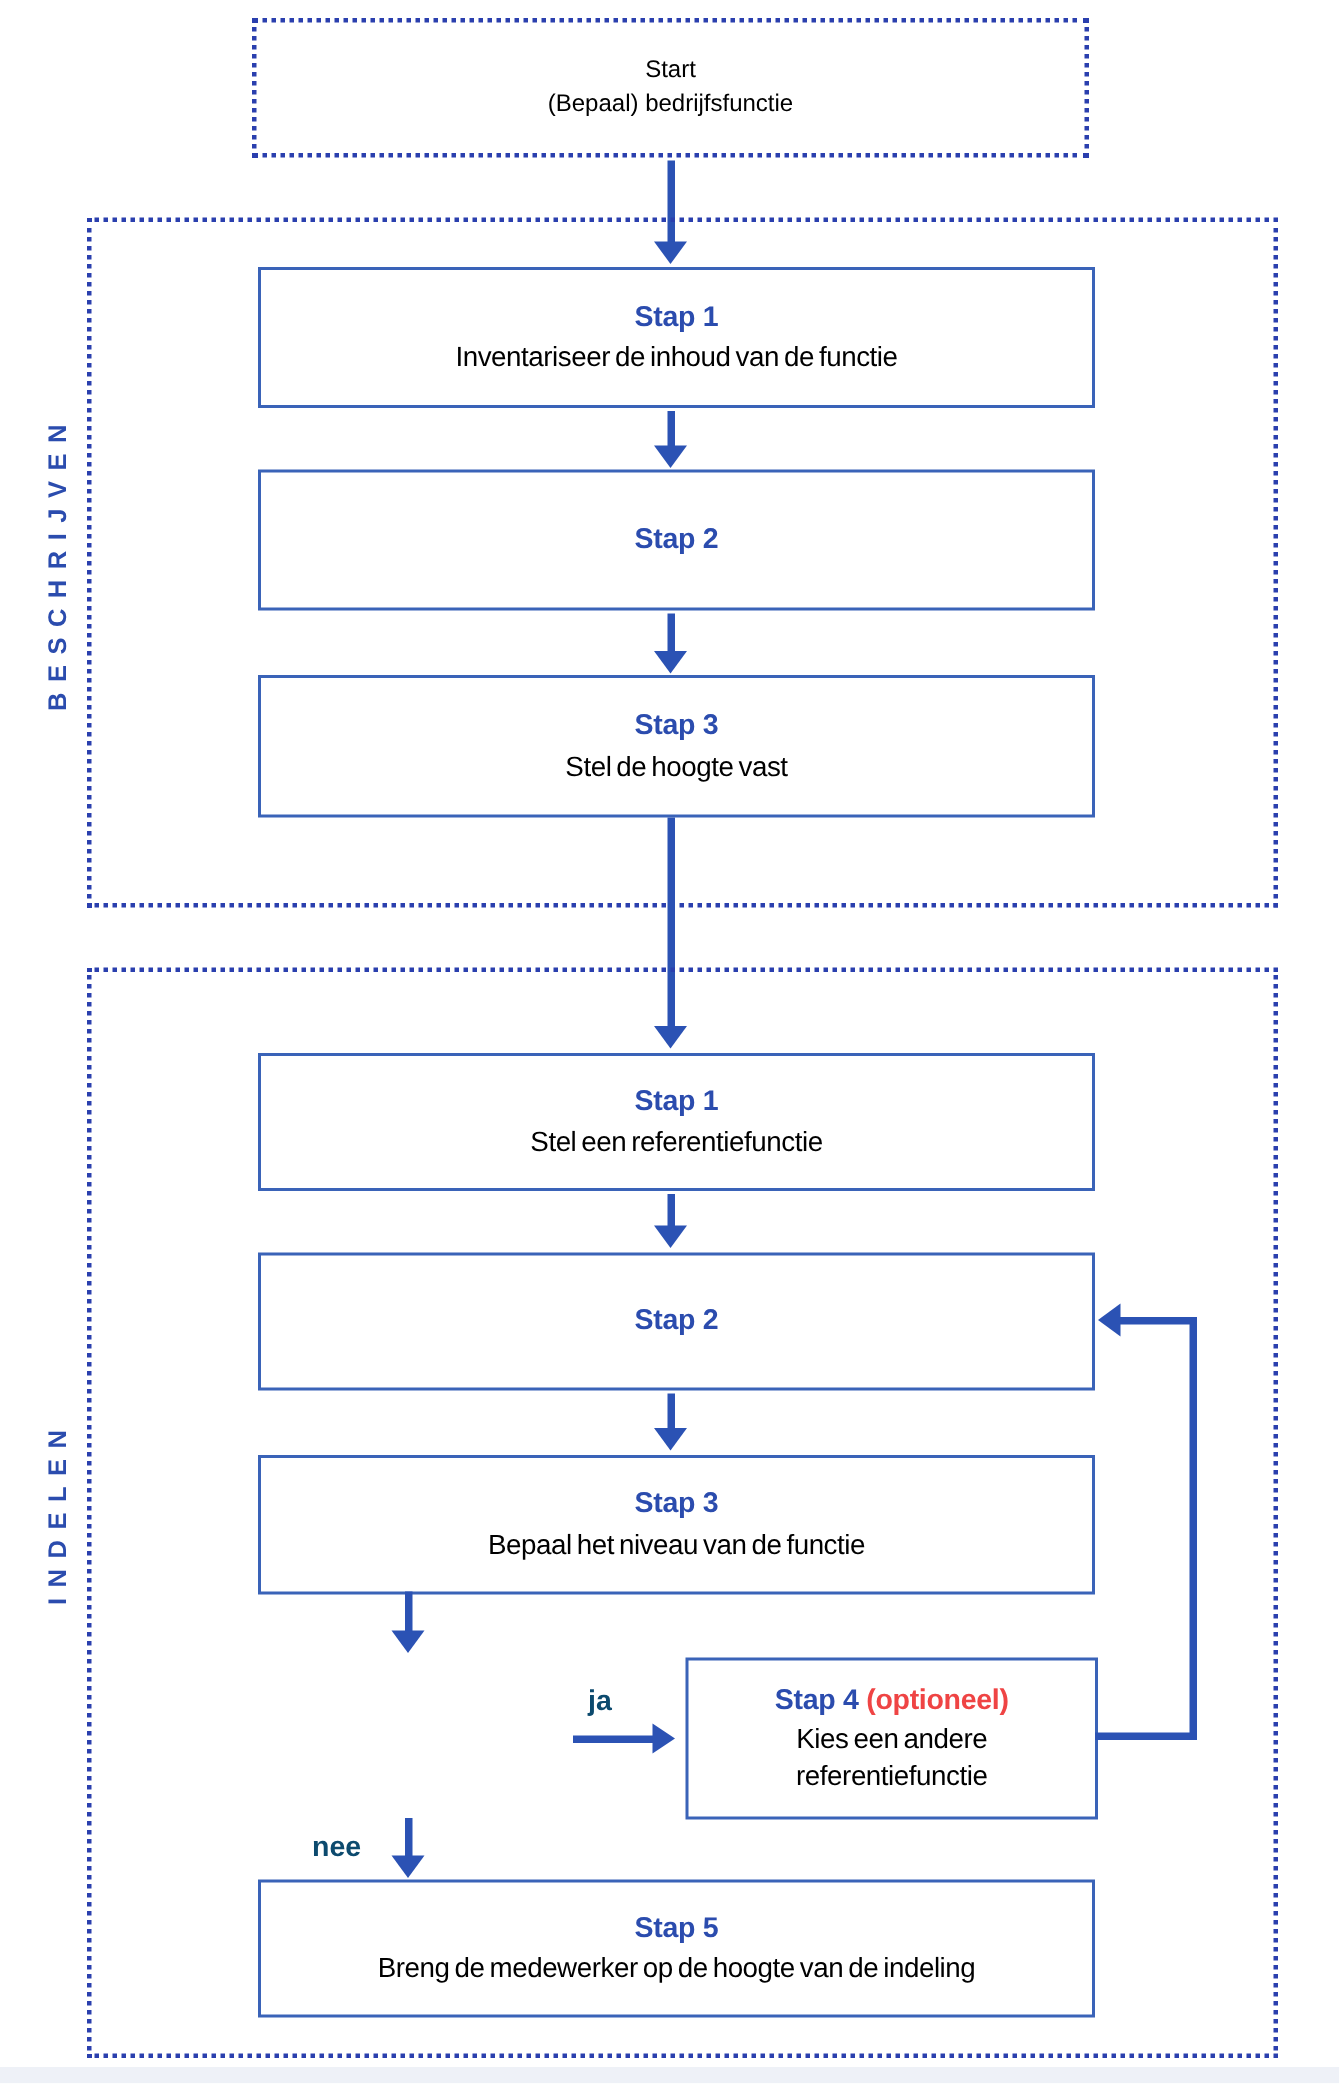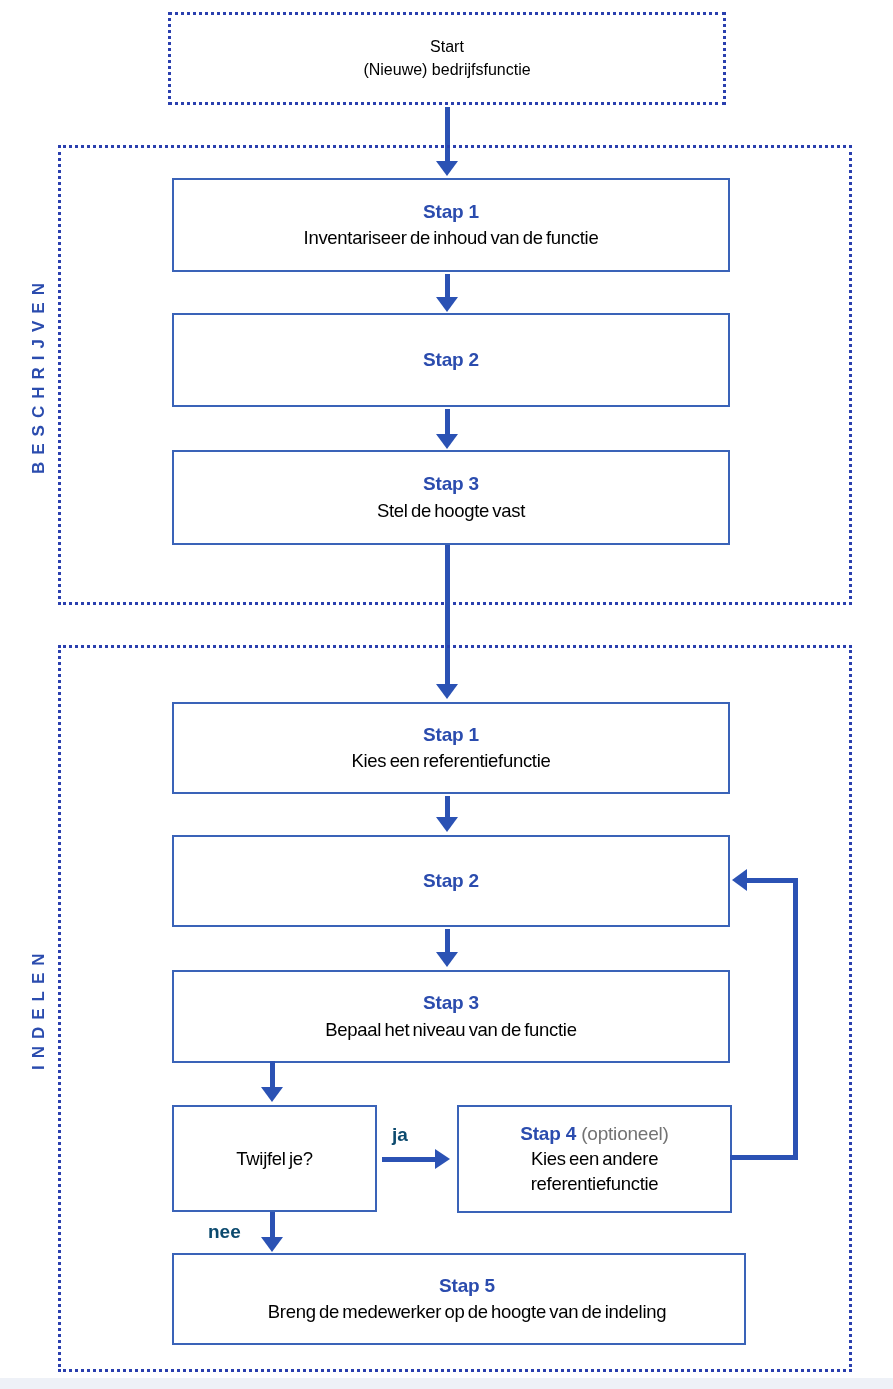--- a/index.html
+++ b/index.html
@@ -8,21 +8,21 @@
     font-family:"Liberation Sans","DejaVu Sans",sans-serif;
   }
   
   .box{
     position:absolute;border:2px solid #3a63b8;background:#ffffff;
     display:flex;flex-direction:column;align-items:center;justify-content:center;
     text-align:left;line-height:1.4;
   }
   .box .title{font-weight:bold;color:#2b4cae;font-size:19px;letter-spacing:-0.2px;}
   .box .text{color:#000000;font-size:18.5px;letter-spacing:-0.3px;word-spacing:-1.5px;}
-  .box .note{font-weight:normal;color:#737373;}
+  .box .note{font-weight:bold;color:#ef4444;}
   
   .dotted{position:absolute;border:3px dotted #2a3fae;background:transparent;}
   
   .vlabel{
     position:absolute;writing-mode:vertical-rl;transform:rotate(180deg);
     display:flex;align-items:center;justify-content:center;
     font-weight:bold;color:#2b4cae;font-size:17px;letter-spacing:7px;width:30px;
   }
   
   .stem{position:absolute;background:#2b52b4;}
@@ -38,21 +38,21 @@
   .edge-label{position:absolute;font-weight:bold;color:#0c4a6e;font-size:19px;}
   .bottom-strip{position:absolute;left:0;top:1378px;width:893px;height:11px;background:#eef1f7;}
 </style>
 </head>
 <body>
 
 <div id="canvas">
 
   <div class="dotted" style="left:168px;top:12px;width:552px;height:87px;display:flex;flex-direction:column;align-items:center;justify-content:center;text-align:center;line-height:1.45;">
     <div class="box title" style="position:static;border:none;display:block;">Start</div>
-    <div class="box text" style="position:static;border:none;display:block;">(Nieuwe) bedrijfsfunctie</div>
+    <div class="box text" style="position:static;border:none;display:block;">(Bepaal) bedrijfsfunctie</div>
   </div>
 
   <div class="stem" style="left:445px;top:107px;width:5px;height:55px;"></div>
   <div class="head-down" style="left:436px;top:161px;"></div>
 
   <div class="dotted" style="left:58px;top:145px;width:788px;height:454px;"></div>
   <div class="vlabel" style="left:24px;top:145px;height:460px;">BESCHRIJVEN</div>
 
   <div class="box" style="left:172px;top:178px;width:554px;height:90px;">
     <div class="title">Stap 1</div>
@@ -75,63 +75,60 @@
   </div>
 
   <div class="stem" style="left:445px;top:545px;width:5px;height:140px;"></div>
   <div class="head-down" style="left:436px;top:684px;"></div>
 
   <div class="dotted" style="left:58px;top:645px;width:788px;height:721px;"></div>
   <div class="vlabel" style="left:24px;top:645px;height:727px;">INDELEN</div>
 
   <div class="box" style="left:172px;top:702px;width:554px;height:88px;">
     <div class="title">Stap 1</div>
-    <div class="text">Kies een referentiefunctie</div>
+    <div class="text">Stel een referentiefunctie</div>
   </div>
 
   <div class="stem" style="left:445px;top:796px;width:5px;height:22px;"></div>
   <div class="head-down" style="left:436px;top:817px;"></div>
 
   <div class="box" style="left:172px;top:835px;width:554px;height:88px;">
     <div class="title">Stap 2</div>
   </div>
 
   <div class="stem" style="left:445px;top:929px;width:5px;height:24px;"></div>
   <div class="head-down" style="left:436px;top:952px;"></div>
 
   <div class="box" style="left:172px;top:970px;width:554px;height:89px;">
     <div class="title">Stap 3</div>
     <div class="text">Bepaal het niveau van de functie</div>
   </div>
 
   <div class="stem" style="left:270px;top:1061px;width:5px;height:27px;"></div>
   <div class="head-down" style="left:261px;top:1087px;"></div>
 
-  <div class="box" style="left:172px;top:1105px;width:201px;height:103px;">
-    <div class="text">Twijfel je?</div>
-  </div>
 
   <div class="edge-label" style="left:392px;top:1124px;">ja</div>
   <div class="stem" style="left:382px;top:1157px;width:54px;height:5px;"></div>
   <div class="head-right" style="left:435px;top:1149px;"></div>
 
   <div class="box" style="left:457px;top:1105px;width:271px;height:104px;line-height:1.35;">
     <div class="title">
       <span>Stap 4</span>
       <span class="note"> (optioneel)</span>
     </div>
     <div class="text">Kies een andere</div>
     <div class="text">referentiefunctie</div>
   </div>
 
   <div class="edge-label" style="left:208px;top:1221px;">nee</div>
   <div class="stem" style="left:270px;top:1212px;width:5px;height:26px;"></div>
   <div class="head-down" style="left:261px;top:1237px;"></div>
 
-  <div class="box" style="left:172px;top:1253px;width:554px;height:88px;padding-left:16px;">
+  <div class="box" style="left:172px;top:1253px;width:554px;height:88px;">
     <div class="title">Stap 5</div>
     <div class="text">Breng de medewerker op de hoogte van de indeling</div>
   </div>
 
   <div class="stem" style="left:730px;top:1155px;width:68px;height:5px;"></div>
   <div class="stem" style="left:793px;top:878px;width:5px;height:282px;"></div>
   <div class="stem" style="left:746px;top:878px;width:52px;height:5px;"></div>
   <div class="head-left" style="left:732px;top:869px;"></div>
 
   <div class="bottom-strip"></div>

